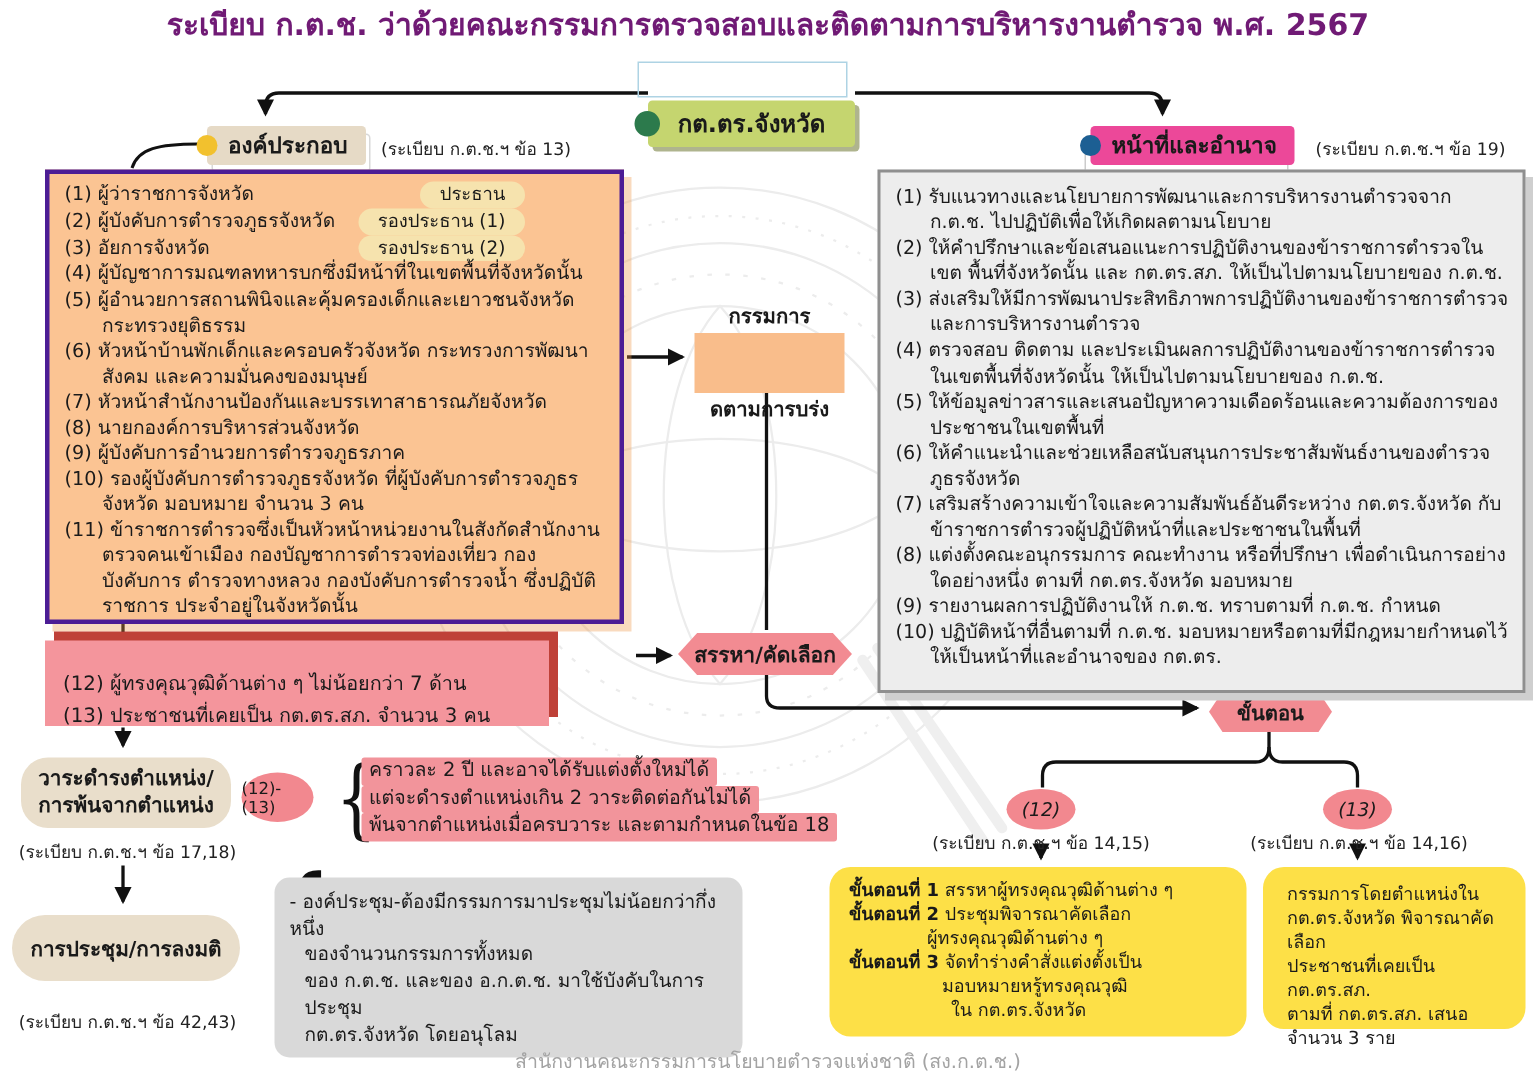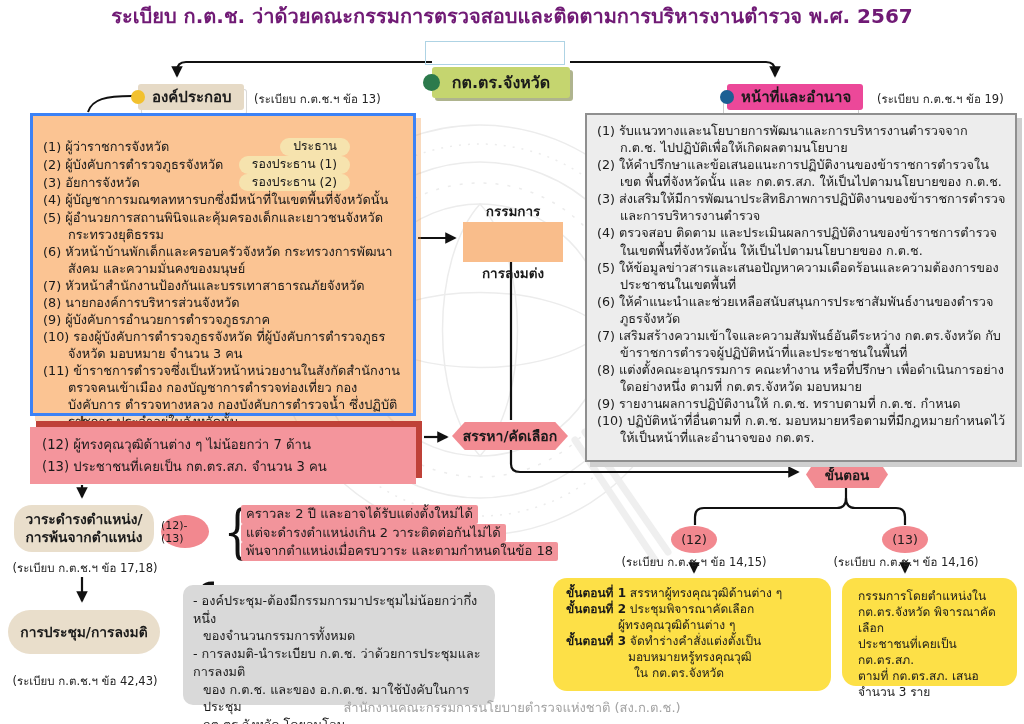--- a/index.html
+++ b/index.html
@@ -26,36 +26,36 @@
   .label-box{height:26px;display:flex;align-items:center;font-size:15px;font-weight:bold;padding:0 12px 0 14px;border-radius:3px;}
   .label-comp{left:138px;top:84px;background:#e6dac6;box-shadow:3px 5px 0 -1px #ffffff,3px 5px 0 0 #d8d8d8;justify-content:center;}
   .label-duty{left:727px;top:84px;background:#ec4899;box-shadow:-4px 6px 0 -1px #ffffff,-4px 6px 0 0 #cccccc;}
   .label-dot{position:absolute;left:-7px;top:6px;width:14px;height:14px;border-radius:50%;}
   .dot-yellow{background:#f2c12e;}
   .dot-blue{background:#1c5f93;}
   .ref{font-size:11.5px;color:#222;}
 
   
   .comp-box{
-    left:30px;top:113px;width:386px;height:303px;background:#fbc493;border:3px solid #3b82f6;
-    box-shadow:5px 5px 0 rgba(238,150,70,.35);box-sizing:border-box;padding:22px 8px 4px 10px;
+    left:30px;top:113px;width:386px;height:303px;background:#fbc493;border:3px solid #4c1d95;
+    box-shadow:5px 5px 0 rgba(238,150,70,.35);box-sizing:border-box;padding:5px 8px 4px 10px;
     font-size:12.8px;line-height:1.33;
   }
   .comp-item{padding-left:25px;text-indent:-25px;}
   .comp-row{display:flex;align-items:center;}
   .comp-row .comp-text{flex:0 1 auto;}
   .badge{
     background:#f6e3ae;border-radius:11px;padding:0 13px;font-size:12.3px;white-space:nowrap;
     margin-left:auto;margin-right:55px;line-height:1.45;
   }
 
   
   .extra-box{
-    left:30px;top:427px;width:386px;height:57px;background:#f4959c;box-shadow:6px -6px 0 #bf4138;
-    box-sizing:border-box;padding:7px 12px;display:flex;flex-direction:column;justify-content:space-between;
+    left:30px;top:427px;width:336px;height:57px;background:#f4959c;box-shadow:6px -6px 0 #bf4138;
+    box-sizing:border-box;padding:18px 12px;display:flex;flex-direction:column;justify-content:space-between;
     font-size:13.2px;
   }
 
   
   .bypos-box{
     left:463px;top:222px;width:100px;height:40px;background:#f9bd8b;display:flex;flex-direction:column;
     align-items:center;justify-content:center;font-size:13.5px;font-weight:bold;line-height:1.35;gap:44px;
   }
   .hex{
     background:#f28b92;display:flex;align-items:center;justify-content:center;font-weight:bold;
@@ -96,21 +96,21 @@
   .meeting-ref{left:0px;top:672px;width:170px;text-align:center;}
   .meeting-note{
     left:183px;top:585px;width:312px;height:120px;background:#d9d9d9;border-radius:10px;
     box-sizing:border-box;padding:7px 8px 5px 10px;font-size:12.7px;line-height:17.7px;
   }
   .ind{padding-left:10px;}
 
   
   .step-oval{
     width:46px;height:27px;background:#f2888f;border-radius:50%;display:flex;align-items:center;
-    justify-content:center;font-size:12.5px;
+    justify-content:center;font-size:12.5px;font-style:italic;
   }
   .oval12{left:671px;top:526px;}
   .oval13{left:882px;top:526px;}
   .ref12{left:619px;top:553px;width:150px;text-align:center;}
   .ref13{left:831px;top:553px;width:150px;text-align:center;}
   .stepbox{background:#fde047;border-radius:14px;box-sizing:border-box;font-size:12px;line-height:1.34;}
   .stepbox12{left:553px;top:578px;width:278px;height:113px;padding:7px 10px 5px 13px;}
   .stepbox13{left:842px;top:578px;width:175px;height:108px;padding:10px 8px 6px 16px;}
   .s-ind1{padding-left:52px;}
   .s-ind2{padding-left:62px;}
@@ -201,21 +201,21 @@
     <div class="comp-item">(11) ข้าราชการตำรวจซึ่งเป็นหัวหน้าหน่วยงานในสังกัดสำนักงาน ตรวจคนเข้าเมือง กองบัญชาการตำรวจท่องเที่ยว กองบังคับการ ตำรวจทางหลวง กองบังคับการตำรวจน้ำ ซึ่งปฏิบัติราชการ ประจำอยู่ในจังหวัดนั้น</div>
   </div>
 
   <div class="abs extra-box">
     <div>(12) ผู้ทรงคุณวุฒิด้านต่าง ๆ ไม่น้อยกว่า 7 ด้าน</div>
     <div>(13) ประชาชนที่เคยเป็น กต.ตร.สภ. จำนวน 3 คน</div>
   </div>
 
   <div class="abs bypos-box">
     <span>กรรมการ</span>
-    <span>การลงมต่ง</span>
+    <span>ดตามการบร่ง</span>
   </div>
   <div class="abs hex hex-select">สรรหา/คัดเลือก</div>
   <div class="abs hex hex-steps">ขั้นตอน</div>
 
   <div class="abs label-box label-duty">
     <span class="label-dot dot-blue"></span>
     <span>หน้าที่และอำนาจ</span>
   </div>
   <div class="abs ref" style="left:877px;top:90px;">(ระเบียบ ก.ต.ช.ฯ ข้อ 19)</div>
 
@@ -244,21 +244,20 @@
     <div><span>แต่จะดำรงตำแหน่งเกิน 2 วาระติดต่อกันไม่ได้</span></div>
     <div><span>พ้นจากตำแหน่งเมื่อครบวาระ และตามกำหนดในข้อ 18</span></div>
   </div>
 
   <div class="abs meeting-box">การประชุม/การลงมติ</div>
   <div class="abs ref meeting-ref">(ระเบียบ ก.ต.ช.ฯ ข้อ 42,43)</div>
   <div class="abs brace brace2"></div>
   <div class="abs meeting-note">
     <div>- องค์ประชุม-ต้องมีกรรมการมาประชุมไม่น้อยกว่ากึ่งหนึ่ง</div>
     <div class="ind">ของจำนวนกรรมการทั้งหมด</div>
-    <div>- การลงมติ-นำระเบียบ ก.ต.ช. ว่าด้วยการประชุมและการลงมติ</div>
     <div class="ind">ของ ก.ต.ช. และของ อ.ก.ต.ช. มาใช้บังคับในการประชุม</div>
     <div class="ind">กต.ตร.จังหวัด โดยอนุโลม</div>
 
   </div>
 
   <div class="abs step-oval oval12">(12)</div>
   <div class="abs ref ref12">(ระเบียบ ก.ต.ช.ฯ ข้อ 14,15)</div>
   <div class="abs stepbox stepbox12">
     <div><span class="bold">ขั้นตอนที่ 1</span><span> สรรหาผู้ทรงคุณวุฒิด้านต่าง ๆ</span></div>
     <div><span class="bold">ขั้นตอนที่ 2</span><span> ประชุมพิจารณาคัดเลือก</span></div>

